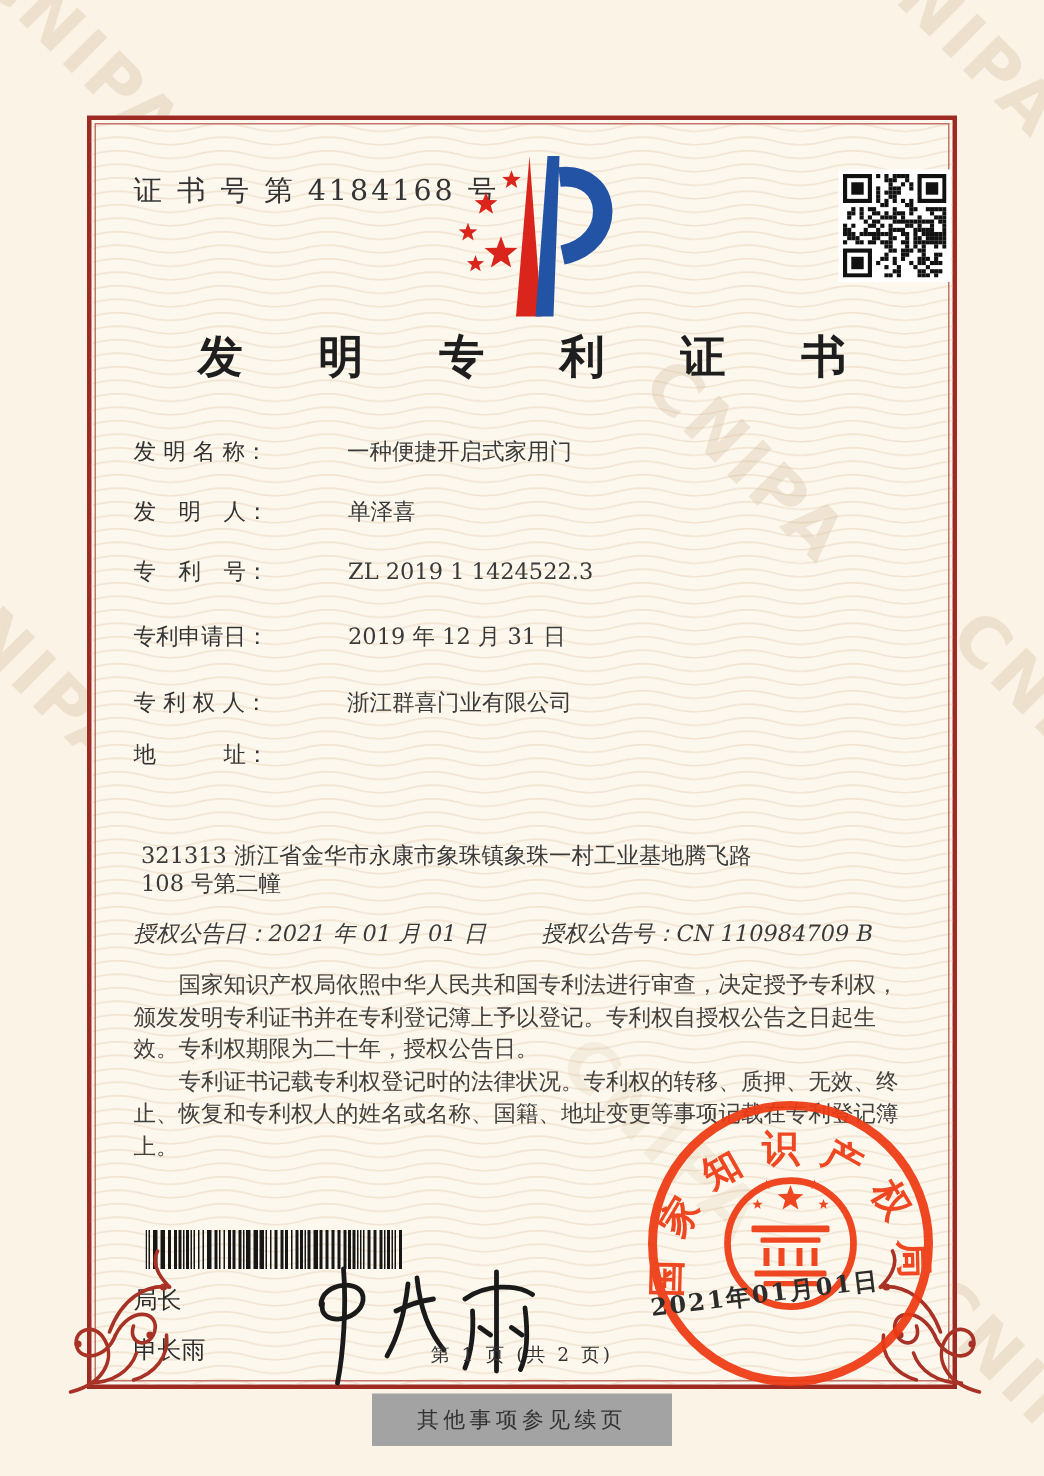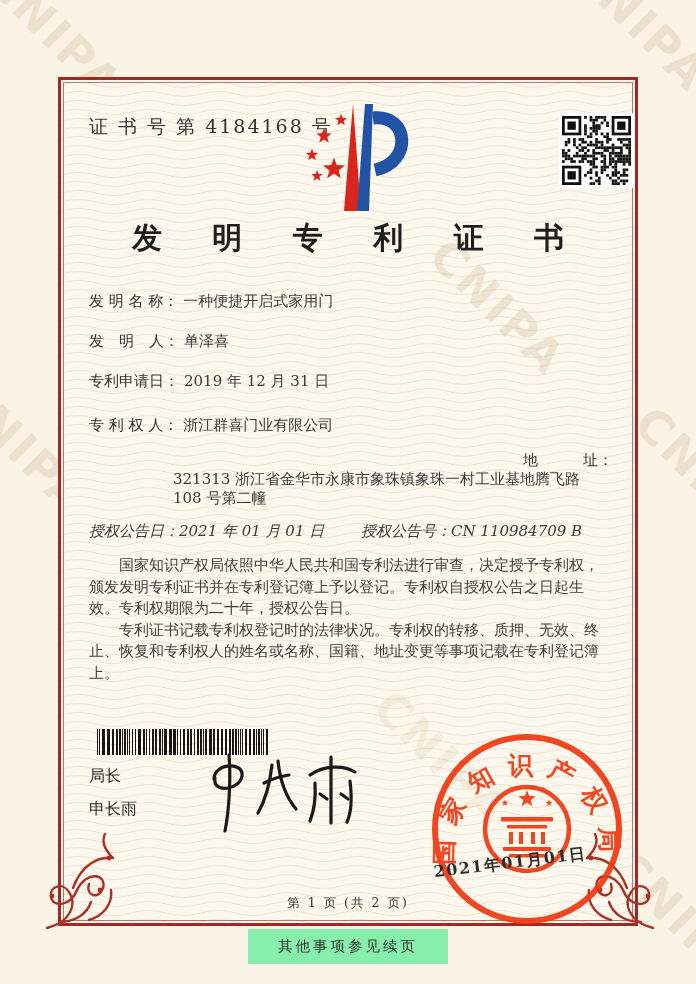--- a/index.html
+++ b/index.html
@@ -12,42 +12,42 @@
   .cert{position:absolute;left:58px;top:77px;width:574px;height:843px;border:3px solid #9d2a23;
         background:#fdf8ee;}
   .cert::before{content:"";position:absolute;inset:2px;border:1px solid #c4736a;pointer-events:none;z-index:2;}
   .cert .inner-waves{z-index:0;}
   .cert-no{position:absolute;left:28px;top:34px;font-size:19px;letter-spacing:2px;color:#333;z-index:3;}
   .logo{position:absolute;left:226px;top:20px;z-index:3;}
   .qr{position:absolute;left:498px;top:33px;z-index:3;background:#fff;padding:3px;}
   .title{position:absolute;left:0;top:138px;width:100%;text-align:center;font-size:30px;font-weight:bold;
          letter-spacing:20px;text-indent:20px;color:#1e1e1e;z-index:3;}
   .content{position:absolute;left:28px;right:22px;top:208px;z-index:3;}
-  .frow{display:flex;align-items:flex-end;line-height:27px;font-size:15px;}
+  .frow{display:flex;align-items:flex-start;line-height:27px;font-size:15px;gap:48px;}
   .frow .flabel{white-space:nowrap;color:#333;}
   .frow .fval{margin-left:5px;max-width:440px;}
   .mb13{margin-bottom:13px}.mb16{margin-bottom:16px}.mb17{margin-bottom:17px}.mb12{margin-bottom:12px}
   .addr{line-height:19px;margin-bottom:10px;flex-direction:column;}
   .addr .fval{line-height:19px;}
   .authrow{display:flex;line-height:27px;font-size:15px;}
   .authrow .pair{display:flex;font-style:italic;}
   .authrow .pair.left{width:272px;flex:none;}
   .paras{margin-top:10px;font-size:15px;line-height:21.5px;color:#42403d;}
   .paras p{margin:0;text-indent:2em;}
   .barcode{margin:45px 0 0 8px;}
   .sigrow{display:flex;align-items:flex-start;}
   .sigtext{font-family:"DejaVu Sans","Liberation Sans",sans-serif;font-size:16px;line-height:33px;color:#2b2b2b;}
   .sigsvg{margin-left:55px;margin-top:-10px;}
   .pageno{position:absolute;left:0;bottom:11px;width:100%;text-align:center;font-size:12.5px;
           letter-spacing:2px;color:#333;z-index:3;}
   .seal{position:absolute;left:366px;top:649px;z-index:6;opacity:.93;}
   .flourish{position:absolute;z-index:4;}
   .fl-left{left:-20px;top:752px;}
   .fl-right{left:498px;top:752px;transform:scaleX(-1);}
-  .footer-note{position:absolute;top:929px;left:50%;transform:translateX(-50%);background:#86efac;
+  .footer-note{position:absolute;top:929px;left:50%;transform:translateX(-50%);background:#a3a3a3;
                padding:8px 30px;font-size:14.5px;letter-spacing:3px;color:#333;z-index:7;white-space:nowrap;}
   .wm-in{z-index:1;}
 </style>
 </head>
 <body>
 
 <div class="page">
 
   <div class="wm" style="left:-30px;top:6px">CNIPA</div>
   <div class="wm" style="left:556px;top:-4px">CNIPA</div>
@@ -321,20 +321,24 @@
 
     <div class="content">
       <div class="frow mb13">
         <span class="flabel">发 明 名 称：</span>
         <span class="fval">一种便捷开启式家用门</span>
       </div>
       <div class="frow mb13">
         <span class="flabel">发　明　人：</span>
         <span class="fval">单泽喜</span>
       </div>
+      <div class="frow mb16">
+        <span class="flabel">专　利　号：</span>
+        <span class="fval">ZL 2019 1 1424522.3</span>
+      </div>
       <div class="frow mb17">
         <span class="flabel">专利申请日：</span>
         <span class="fval">2019 年 12 月 31 日</span>
       </div>
       <div class="frow mb12">
         <span class="flabel">专 利 权 人：</span>
         <span class="fval">浙江群喜门业有限公司</span>
       </div>
       <div class="frow addr">
         <span class="flabel">地　　　址：</span>

